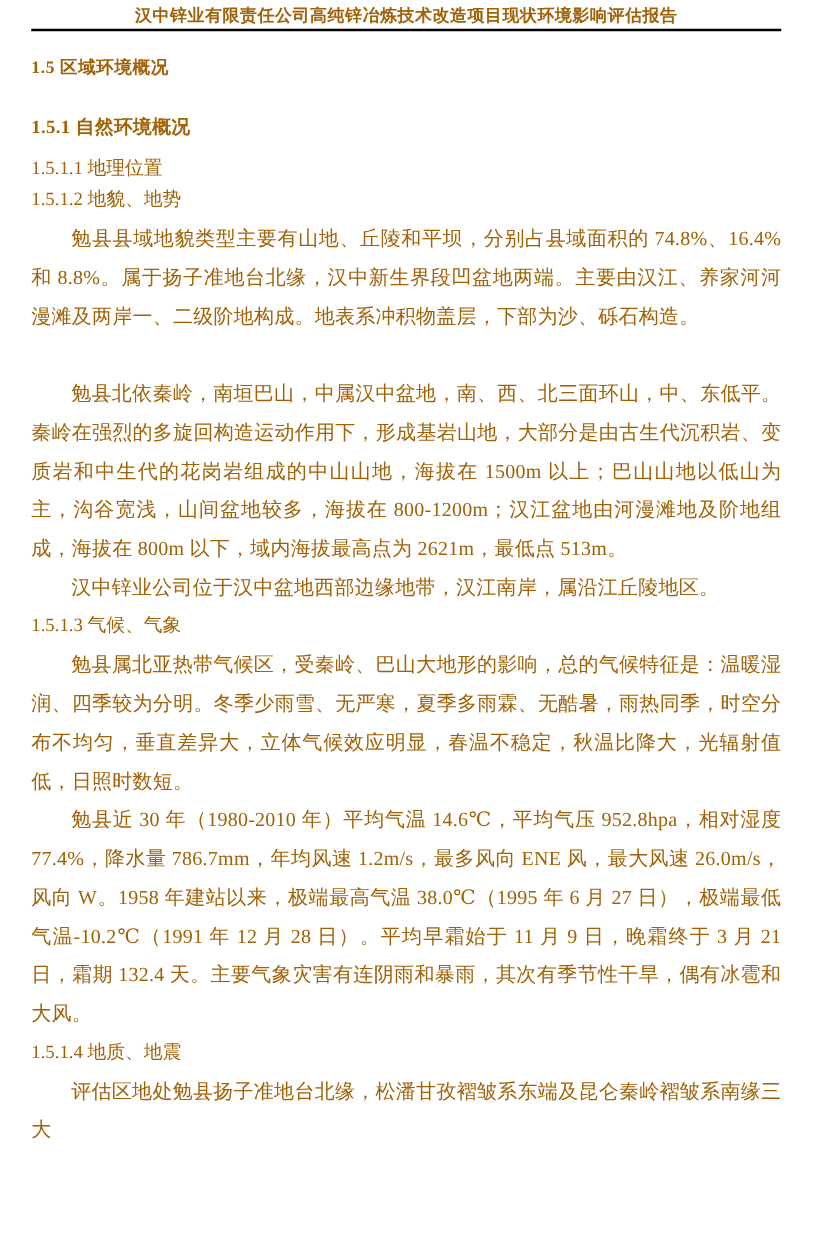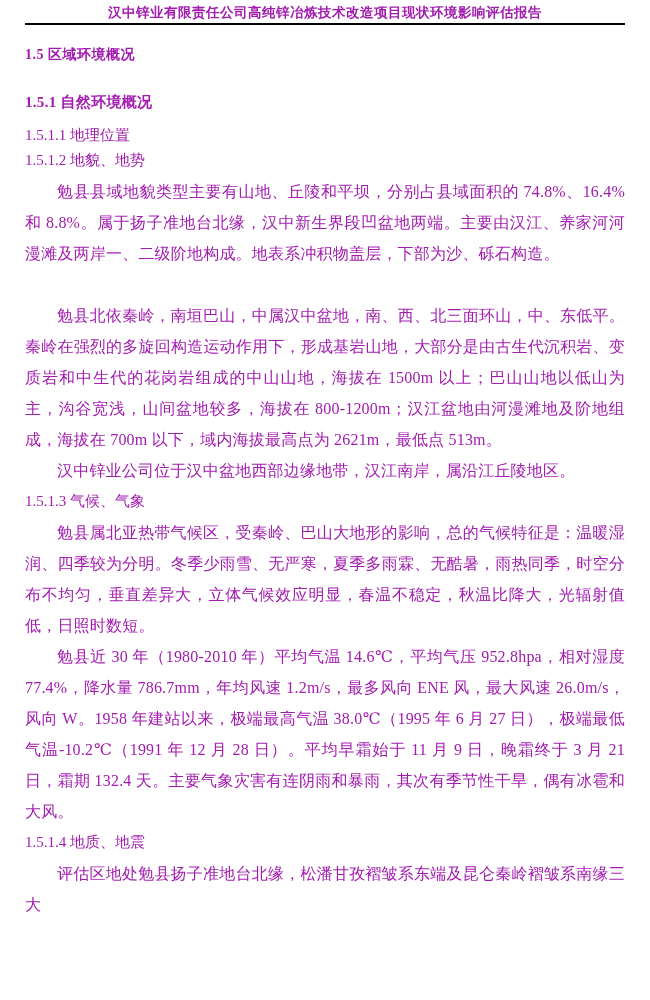--- a/index.html
+++ b/index.html
@@ -2,21 +2,21 @@
 <html><head>
 <meta charset="utf-8">
 <style>
   html, body { margin: 0; padding: 0; background: #ffffff; }
   .page {
     position: relative;
     width: 650px;
     height: 1000px;
     margin: 0 auto;
     background: #ffffff;
-    color: #a21caf;
+    color: #a16207;
     font-family: "Liberation Serif", "DejaVu Serif", serif;
     box-sizing: border-box;
     padding: 5px 25px 0 25px;
     overflow: hidden;
   }
   .running-header {
     text-align: center;
     font-size: 13.5px;
     font-weight: bold;
     line-height: 15px;
@@ -81,21 +81,21 @@
 
     <h2 class="sec-title">1.5.1 自然环境概况</h2>
 
     <div class="sub-heading first">1.5.1.1 地理位置</div>
 
 
     <div class="sub-heading">1.5.1.2 地貌、地势</div>
 
     <p class="body-text">勉县县域地貌类型主要有山地、丘陵和平坝，分别占县域面积的 74.8%、16.4%和 8.8%。属于扬子准地台北缘，汉中新生界段凹盆地两端。主要由汉江、养家河河漫滩及两岸一、二级阶地构成。地表系冲积物盖层，下部为沙、砾石构造。</p>
 
-    <p class="body-text gap-before">勉县北依秦岭，南垣巴山，中属汉中盆地，南、西、北三面环山，中、东低平。秦岭在强烈的多旋回构造运动作用下，形成基岩山地，大部分是由古生代沉积岩、变质岩和中生代的花岗岩组成的中山山地，海拔在 1500m 以上；巴山山地以低山为主，沟谷宽浅，山间盆地较多，海拔在 800-1200m；汉江盆地由河漫滩地及阶地组成，海拔在 700m 以下，域内海拔最高点为 2621m，最低点 513m。</p>
+    <p class="body-text gap-before">勉县北依秦岭，南垣巴山，中属汉中盆地，南、西、北三面环山，中、东低平。秦岭在强烈的多旋回构造运动作用下，形成基岩山地，大部分是由古生代沉积岩、变质岩和中生代的花岗岩组成的中山山地，海拔在 1500m 以上；巴山山地以低山为主，沟谷宽浅，山间盆地较多，海拔在 800-1200m；汉江盆地由河漫滩地及阶地组成，海拔在 800m 以下，域内海拔最高点为 2621m，最低点 513m。</p>
 
     <p class="body-text">汉中锌业公司位于汉中盆地西部边缘地带，汉江南岸，属沿江丘陵地区。</p>
 
     <div class="sub-heading">1.5.1.3 气候、气象</div>
 
     <p class="body-text">勉县属北亚热带气候区，受秦岭、巴山大地形的影响，总的气候特征是：温暖湿润、四季较为分明。冬季少雨雪、无严寒，夏季多雨霖、无酷暑，雨热同季，时空分布不均匀，垂直差异大，立体气候效应明显，春温不稳定，秋温比降大，光辐射值低，日照时数短。</p>
 
     <p class="body-text">勉县近 30 年（1980-2010 年）平均气温 14.6℃，平均气压 952.8hpa，相对湿度 77.4%，降水量 786.7mm，年均风速 1.2m/s，最多风向 ENE 风，最大风速 26.0m/s，风向 W。1958 年建站以来，极端最高气温 38.0℃（1995 年 6 月 27 日），极端最低气温-10.2℃（1991 年 12 月 28 日）。平均早霜始于 11 月 9 日，晚霜终于 3 月 21 日，霜期 132.4 天。主要气象灾害有连阴雨和暴雨，其次有季节性干旱，偶有冰雹和大风。</p>
 
     <div class="sub-heading">1.5.1.4 地质、地震</div>

